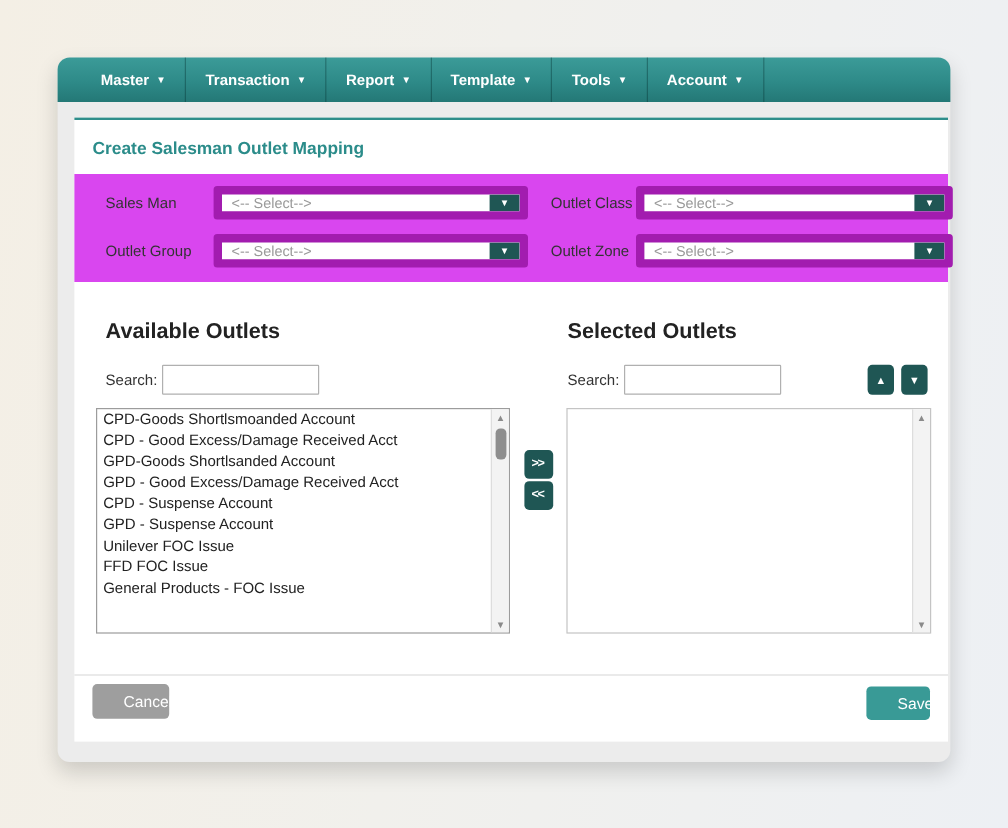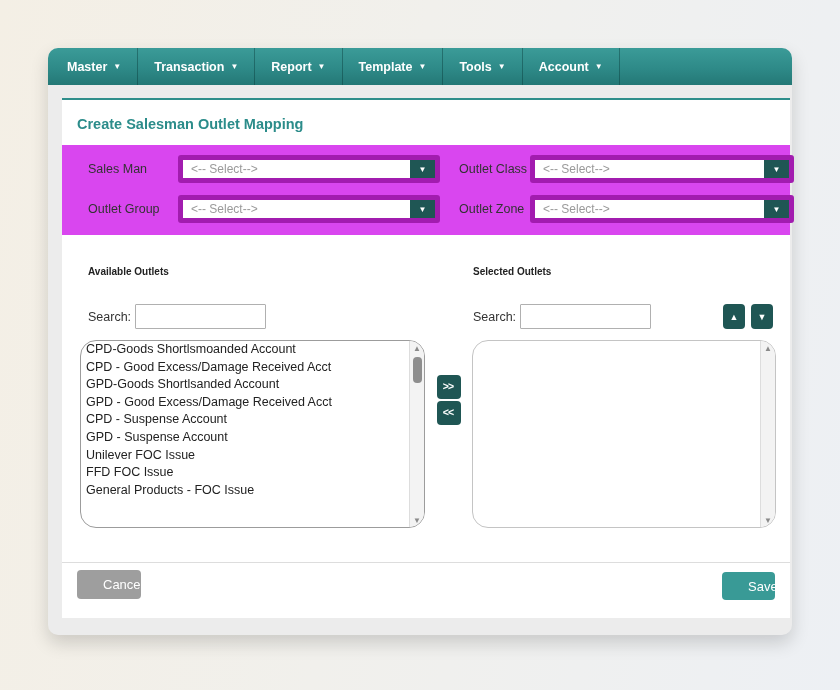--- a/index.html
+++ b/index.html
@@ -14,21 +14,21 @@
   .card{
     position:absolute;left:48px;top:48px;width:744px;height:587px;
     background:#ececec;border-radius:10px;
     box-shadow:0 8px 18px rgba(0,0,0,0.16);
   }
   
   .nav{
     height:37px;display:flex;align-items:stretch;
     background:linear-gradient(180deg,#3b9b98 0%,#2e8a88 55%,#247876 100%);
     border-radius:10px 10px 0 0;
-    padding-left:3px;
+    padding-left:20px;
   }
   .nav-item{
     display:flex;align-items:center;gap:6px;
     padding:0 16px;color:#fff;font-size:12.5px;font-weight:600;
     border-right:1px solid rgba(0,40,40,0.35);
     cursor:pointer;white-space:nowrap;
   }
   .nav-item .caret{font-size:8px;line-height:1;}
   
   .panel{
@@ -45,56 +45,56 @@
     background:#d946ef;
   }
   .form-row{position:absolute;left:26px;display:flex;align-items:center;height:28px;}
   .form-row.r1{top:10px;}
   .form-row.r2{top:50px;}
   .f-label{font-size:12.5px;color:#333;}
   .f-label.w1{width:90px;}
   .f-label.w2{width:71px;margin-left:19px;}
   .select{
     display:flex;align-items:stretch;height:28px;background:#fff;
-    border:5px solid #a21caf;border-radius:3px;box-sizing:border-box;
+    border:7px solid #a21caf;border-radius:3px;box-sizing:border-box;
     cursor:pointer;overflow:hidden;
   }
   .select.s1{width:262px;}
   .select.s2{width:264px;}
   .select .sel-text{
     flex:1;display:flex;align-items:center;padding-left:8px;
     font-size:12px;color:#9a9a9a;
   }
   .select .sel-btn{
     width:25px;background:#1f5654;color:#fff;
     display:flex;align-items:center;justify-content:center;
     font-size:8px;
   }
   
-  .section-head{position:absolute;font-size:10px;font-weight:700;color:#222;}
+  .section-head{position:absolute;font-size:18px;font-weight:700;color:#222;}
   .head-left{left:26px;top:166px;}
   .head-right{left:411px;top:166px;}
   .search-row{position:absolute;top:204px;display:flex;align-items:center;height:25px;}
   .search-row.sr-left{left:26px;}
   .search-row.sr-right{left:411px;}
   .search-label{font-size:12.5px;margin-right:4px;}
   .search-input{
     width:131px;height:25px;box-sizing:border-box;
     border:1px solid #b0b0b0;border-radius:1px;background:#fff;
     font-family:"Liberation Sans",sans-serif;font-size:12px;padding:0 4px;
   }
   .order-btns{position:absolute;top:204px;left:661px;display:flex;gap:6px;}
   .sq-btn{
     width:22px;height:25px;background:#1f5654;color:#fff;border:none;
     border-radius:4px;font-size:9px;display:flex;align-items:center;justify-content:center;
     cursor:pointer;padding:0;
   }
   .listbox{
     position:absolute;top:240px;height:188px;box-sizing:border-box;
-    background:#fff;display:flex;overflow:hidden;border-radius:16px;
+    background:#fff;display:flex;overflow:hidden;
   }
   .listbox.lb-left{left:18px;width:345px;border:1px solid #9c9c9c;}
   .listbox.lb-right{left:410px;width:304px;border:1px solid #c4c4c4;}
   .list-items{flex:1;overflow:hidden;}
   .list-item{
     font-size:12.5px;color:#222;line-height:17.6px;padding-left:5px;
     white-space:nowrap;cursor:pointer;
   }
   .vscroll{
     width:14px;background:#f3f3f3;border-left:1px solid #ddd;

